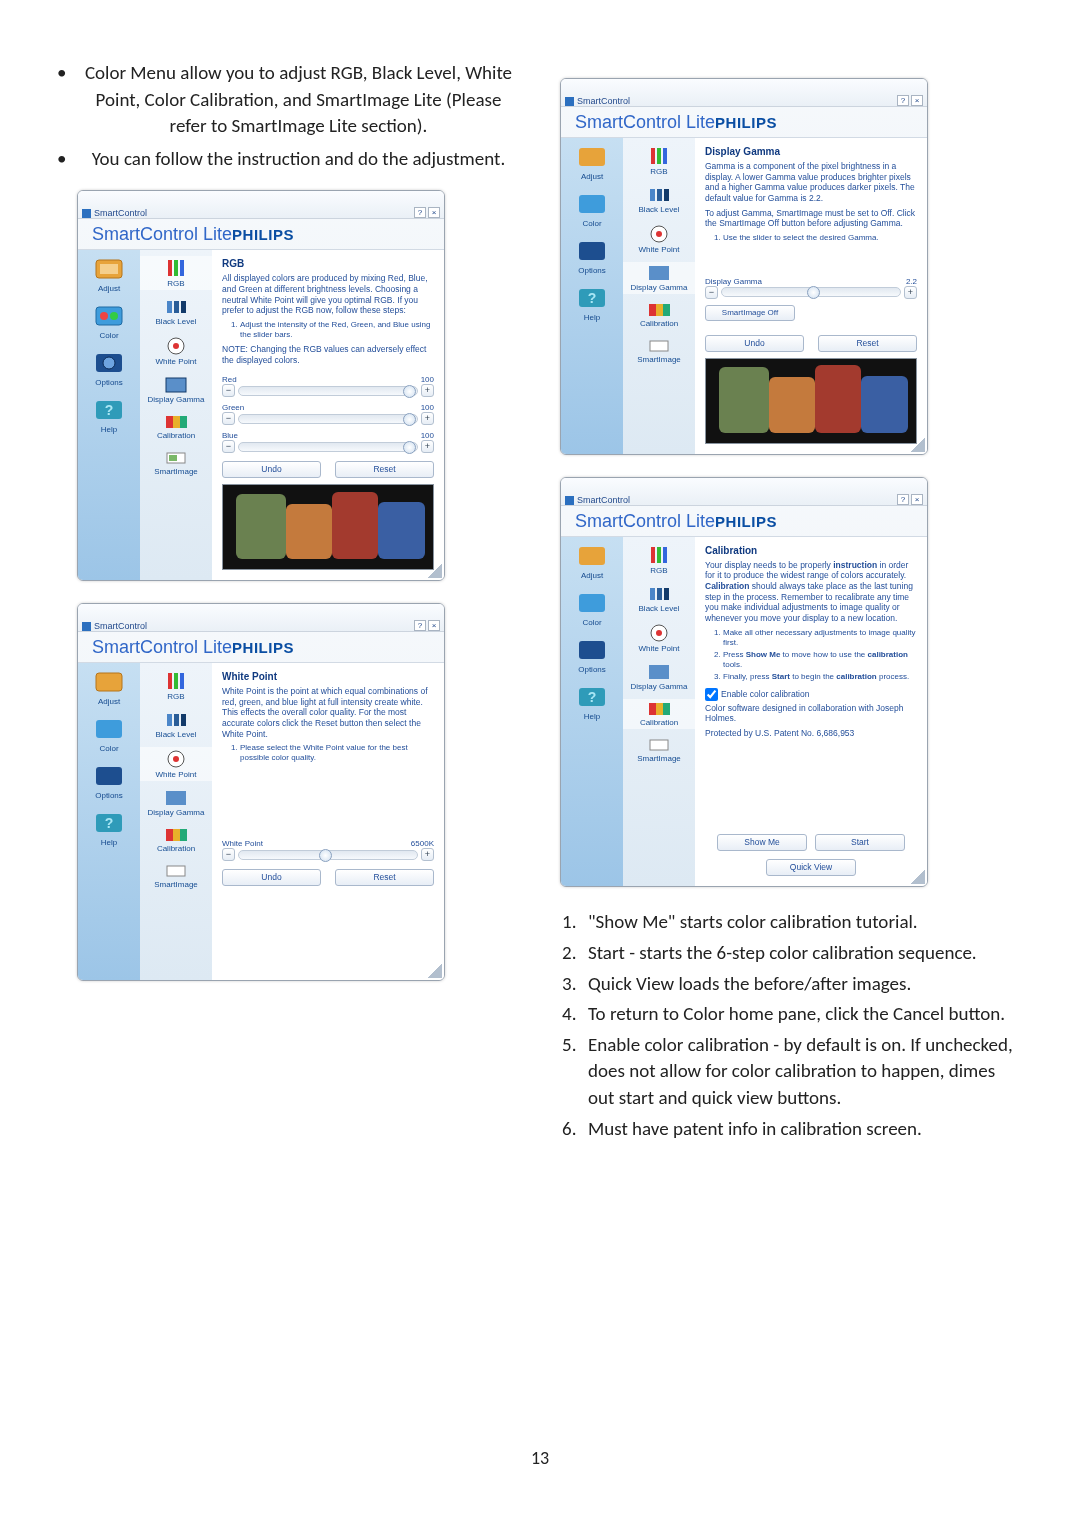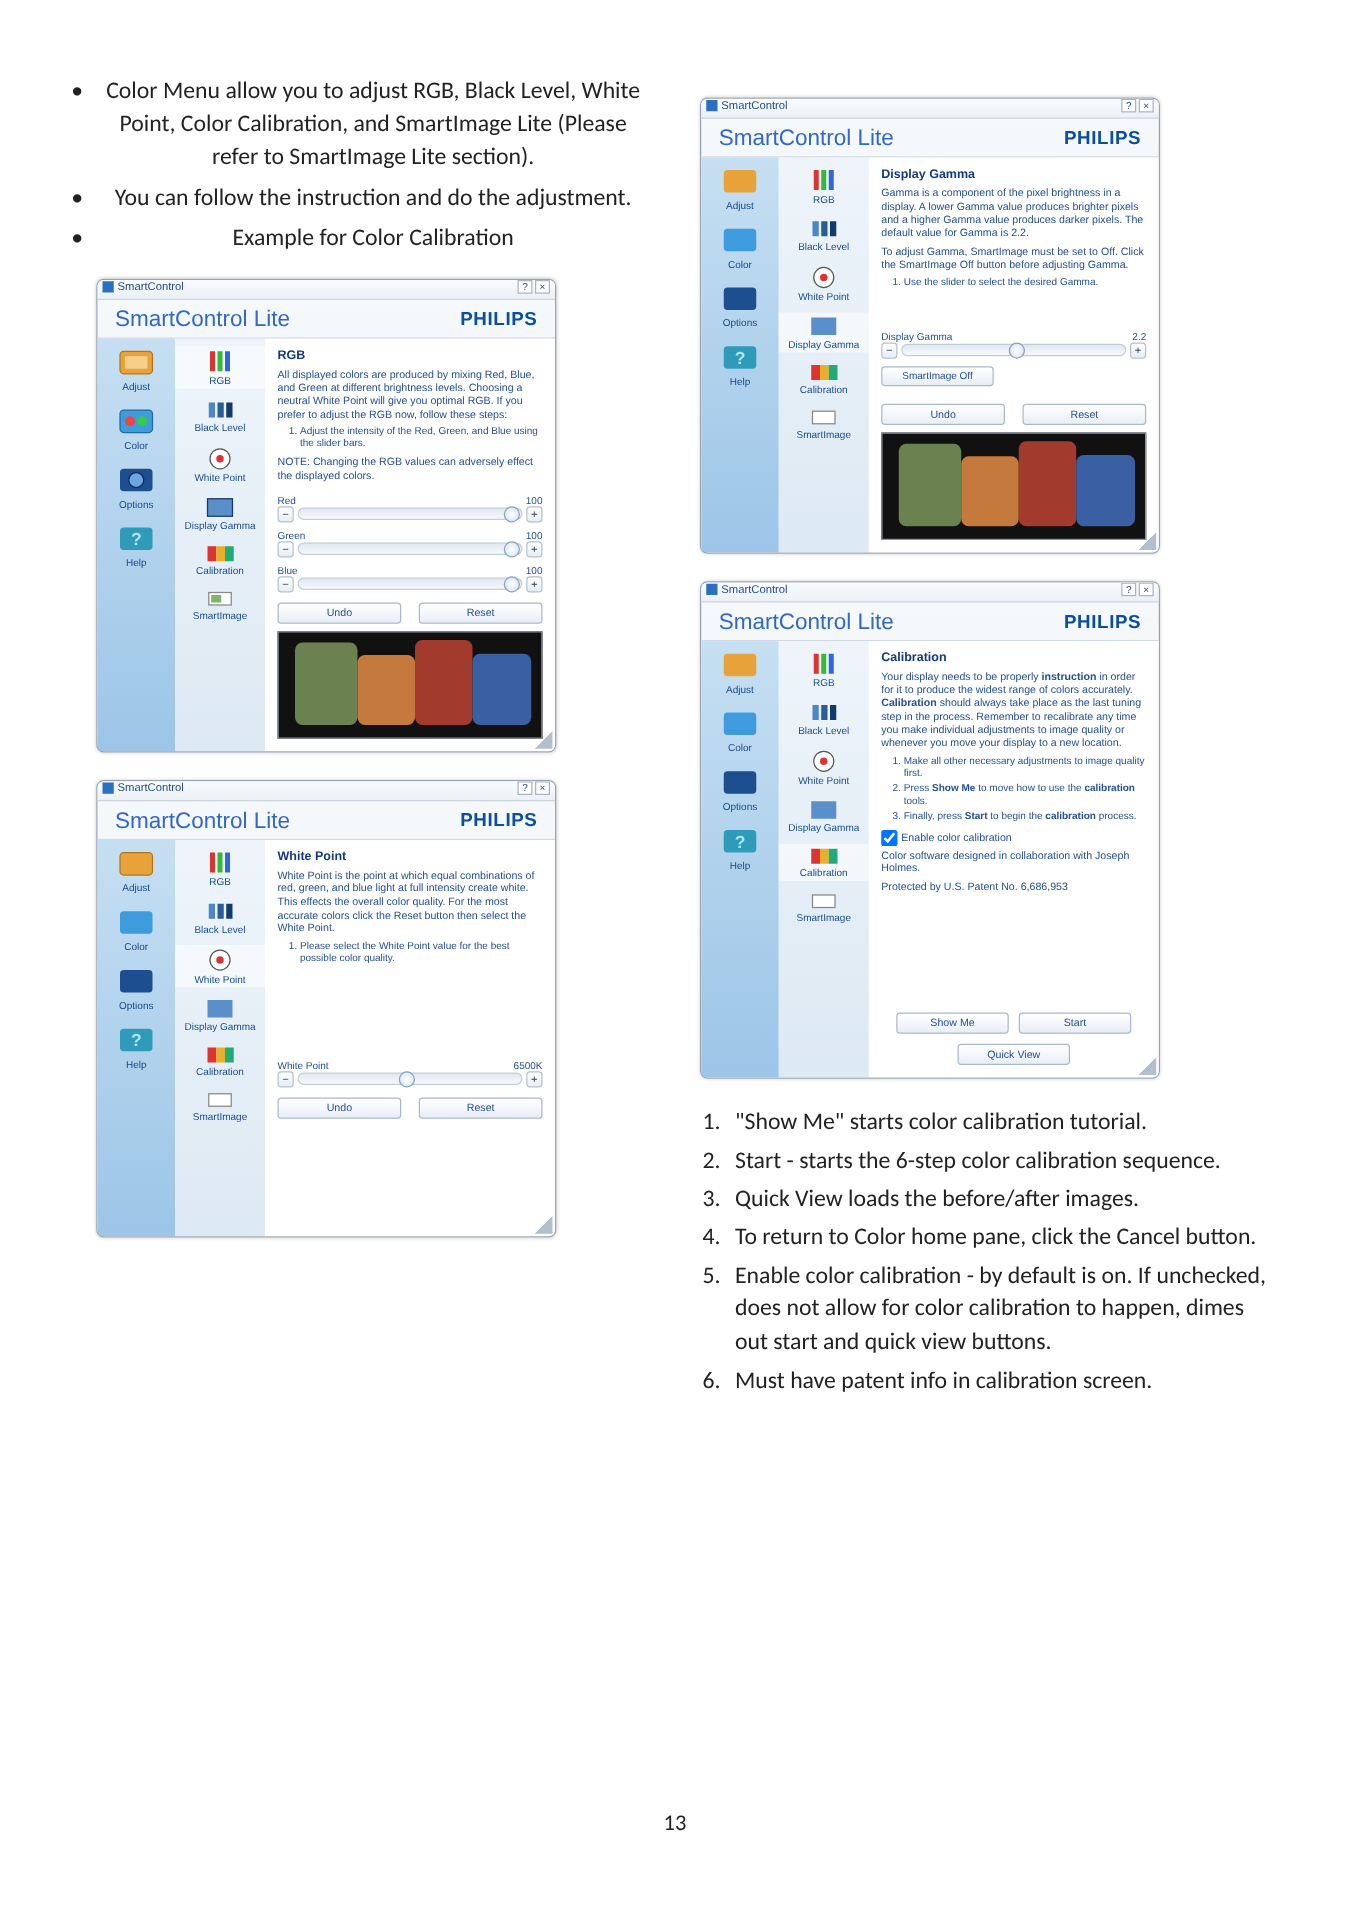--- a/index.html
+++ b/index.html
@@ -31,31 +31,31 @@
     width: 368px;
     margin: 18px 0 22px 22px;
     border: 1px solid #9aa4b0;
     border-radius: 6px;
     overflow: hidden;
     font-family: Arial, Helvetica, sans-serif;
     background: linear-gradient(#f6f9fc,#e9eef3);
     box-shadow: 0 0 3px rgba(0,0,0,.2);
   }
   .dlg .titlebar {
-    height: 16px;
+    height: 28px;
     background: linear-gradient(#fafcff,#eaf0f6);
     border-bottom: 1px solid #ccd4de;
-    display: flex; justify-content: space-between; align-items: flex-start;
+    display: flex; justify-content: space-between; align-items: flex-end;
     font-size: 9px; color: #234a8c; padding: 0 4px;
   }
   .tbicon { width: 9px; height: 9px; background:#2b6fbf; margin-right:3px; display:inline-block; vertical-align:middle;}
   .titlebar .btns { display:flex; gap:2px; }
   .titlebar .btns span { width:12px; height:11px; border:1px solid #a9b4c2; font-size:8px; line-height:9px; text-align:center; background:#fff; }
   .brandrow {
-    display:flex; justify-content:space-between; align-items:center;
+    display:flex; align-items:center;
     padding: 5px 14px 4px 14px;
     border-bottom: 1px solid #d2dae4;
   }
   .sclite { color:#3167c8; font-size:18px; font-weight:400; }
   .philips { color:#0a4ea3; font-weight:800; font-size:15px; letter-spacing:.5px; }
   .body { display:flex; }
   .nav { width: 62px; background: linear-gradient(#c6dff2,#9cc5e7); display:flex; flex-direction:column; }
   .nav .nitem { flex:0 0 auto; padding:6px 0 4px 0; text-align:center; }
   .nav .nitem svg { display:block; margin:0 auto; }
   .nav .nitem span { font-size:8px; color:#154a8e; display:block; margin-top:2px; }
@@ -92,21 +92,20 @@
 </style>
 </head>
 <body>
 
 <div class="page">
 
   <div class="col leftcol">
     <ul class="bullets">
       <li>Color Menu allow you to adjust RGB, Black Level, White Point, Color Calibration, and SmartImage Lite (Please refer to SmartImage Lite section).</li>
       <li>You can follow the instruction and do the adjustment.</li>
-      <li>Example for Color Calibration</li>
     </ul>
 
     <div class="dlg">
       <div class="titlebar">
         <span><span class="tbicon"></span><span>SmartControl</span></span>
         <span class="btns">
           <span>?</span>
           <span>×</span>
         </span>
       </div>

